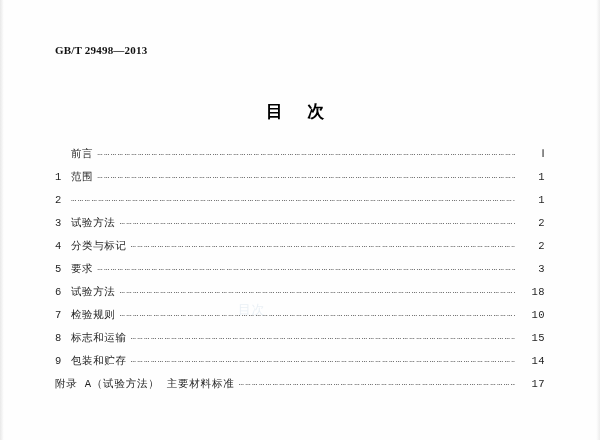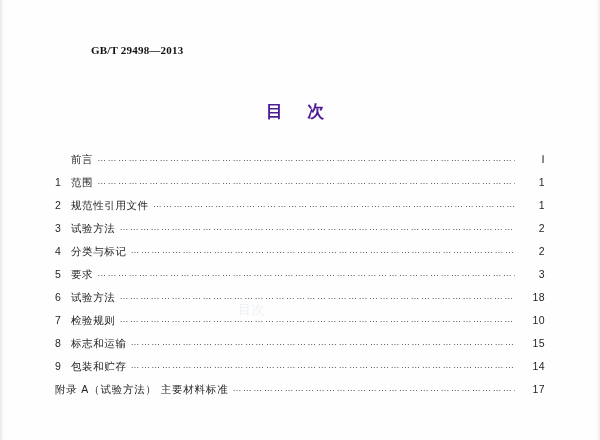--- a/index.html
+++ b/index.html
@@ -23,48 +23,47 @@
   }
   .std-code {
     position: absolute;
     left: 55px;
     top: 44px;
     font-size: 11px;
     font-weight: bold;
     letter-spacing: 0.2px;
     color: #111111;
     font-family: "Liberation Serif", serif;
-    margin-left: 36px;
   }
   .doc-title {
     position: absolute;
     left: 0;
     right: 0;
     top: 100px;
     text-align: center;
     font-size: 17px;
     font-weight: bold;
     letter-spacing: 10px;
-    color: #4c1d95;
+    color: #000000;
     font-family: "Liberation Serif", serif;
   }
   .toc {
     position: absolute;
     left: 55px;
     top: 148px;
     width: 490px;
   }
   .toc-row {
     display: flex;
-    align-items: center;
+    align-items: flex-start;
     font-size: 10.5px;
     line-height: 13px;
     height: 23px;
     color: #1f1f1f;
-    font-family: Liberation Sans, sans-serif;
+    font-family: Liberation Mono, monospace;
     white-space: nowrap;
   }
   .toc-num {
     display: inline-block;
     width: 16px;
     flex: 0 0 16px;
     text-align: left;
   }
   .toc-label {
     flex: 0 0 auto;
@@ -141,21 +140,20 @@
 
     <div class="toc-row">
       <span class="toc-num">1</span>
       <span class="toc-label">范围</span>
       <span class="toc-dots">……………………………………………………………………………………………………………………………………………………………………………………</span>
       <span class="toc-page">1</span>
     </div>
 
     <div class="toc-row">
       <span class="toc-num">2</span>
-      <span class="toc-label">规范性引用文件</span>
       <span class="toc-dots">……………………………………………………………………………………………………………………………………………………………………………………</span>
       <span class="toc-page">1</span>
     </div>
 
     <div class="toc-row">
       <span class="toc-num">3</span>
       <span class="toc-label">试验方法</span>
       <span class="toc-dots">……………………………………………………………………………………………………………………………………………………………………………………</span>
       <span class="toc-page">2</span>
     </div>

